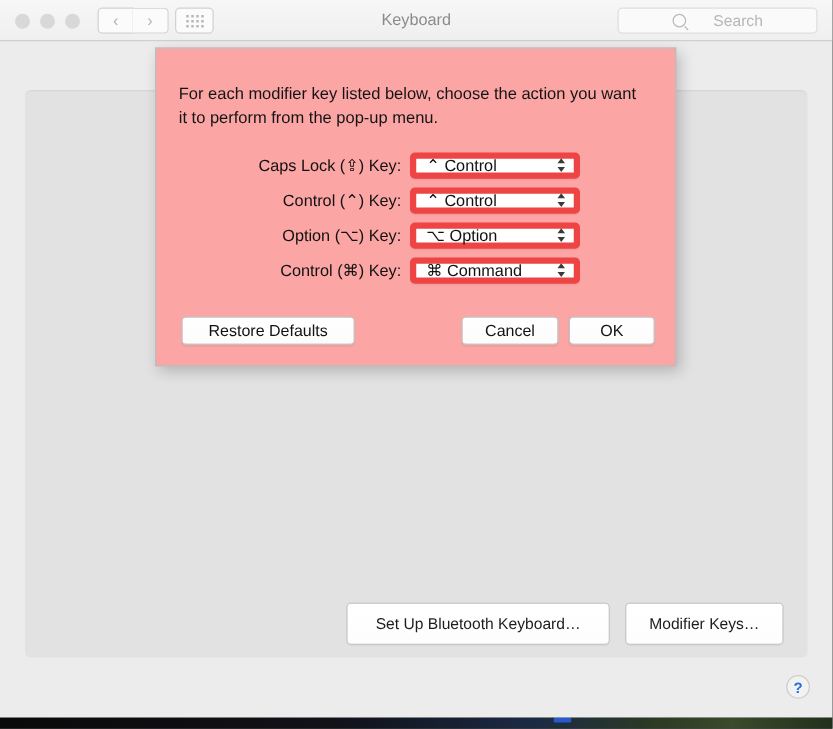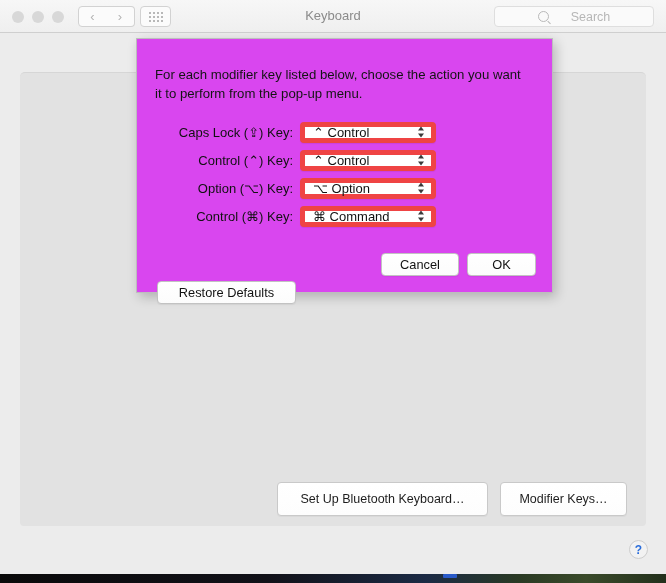--- a/index.html
+++ b/index.html
@@ -186,23 +186,23 @@
     align-items: center;
     justify-content: center;
     font-size: 12px;
     font-weight: bold;
     color: #2a6ddb;
   }
 
   
   #modal-dialog {
     position: absolute;
-    left: 136px; top: 38px;
+    left: 124px; top: 38px;
     width: 417px; height: 255px;
-    background: #d946ef;
+    background: #fca5a5;
     border: 1px solid #bdbdbd;
     box-sizing: border-box;
     box-shadow: 3px 4px 11px rgba(0,0,0,.22);
   }
 
   #dialog-instructions {
     position: absolute;
     left: 18px; top: 26px;
     width: 370px;
     font-size: 13.2px;
@@ -215,21 +215,21 @@
     left: 0; top: 79px;
     width: 417px;
   }
   .mod-row {
     position: relative;
     height: 28px;
     display: flex;
     align-items: center;
   }
   .mod-label {
-    width: 163px;
+    width: 203px;
     text-align: right;
     padding-right: 7px;
     font-size: 13px;
     color: #111;
     box-sizing: border-box;
   }
   .mod-select {
     width: 136px;
     height: 21px;
     background: #ffffff;
@@ -273,21 +273,21 @@
     border-radius: 4px;
     box-sizing: border-box;
     display: flex;
     align-items: center;
     justify-content: center;
     font-size: 12.8px;
     color: #121212;
     padding: 0 12px;
     box-shadow: 0 1px 1px rgba(0,0,0,.05);
   }
-  #btn-restore { left: 20px;  top: 214px; width: 139px; margin-top: 28px; }
+  #btn-restore { left: 20px;  top: 214px; width: 139px; }
   #btn-cancel  { left: 244px; top: 214px; width: 78px; justify-content: center; }
   #btn-ok      { left: 330px; top: 214px; width: 69px; }
 </style>
 </head>
 <body>
 
 <div id="desktop-strip"></div>
 <div id="dock-accent"></div>
 
 <div id="prefs-window">

